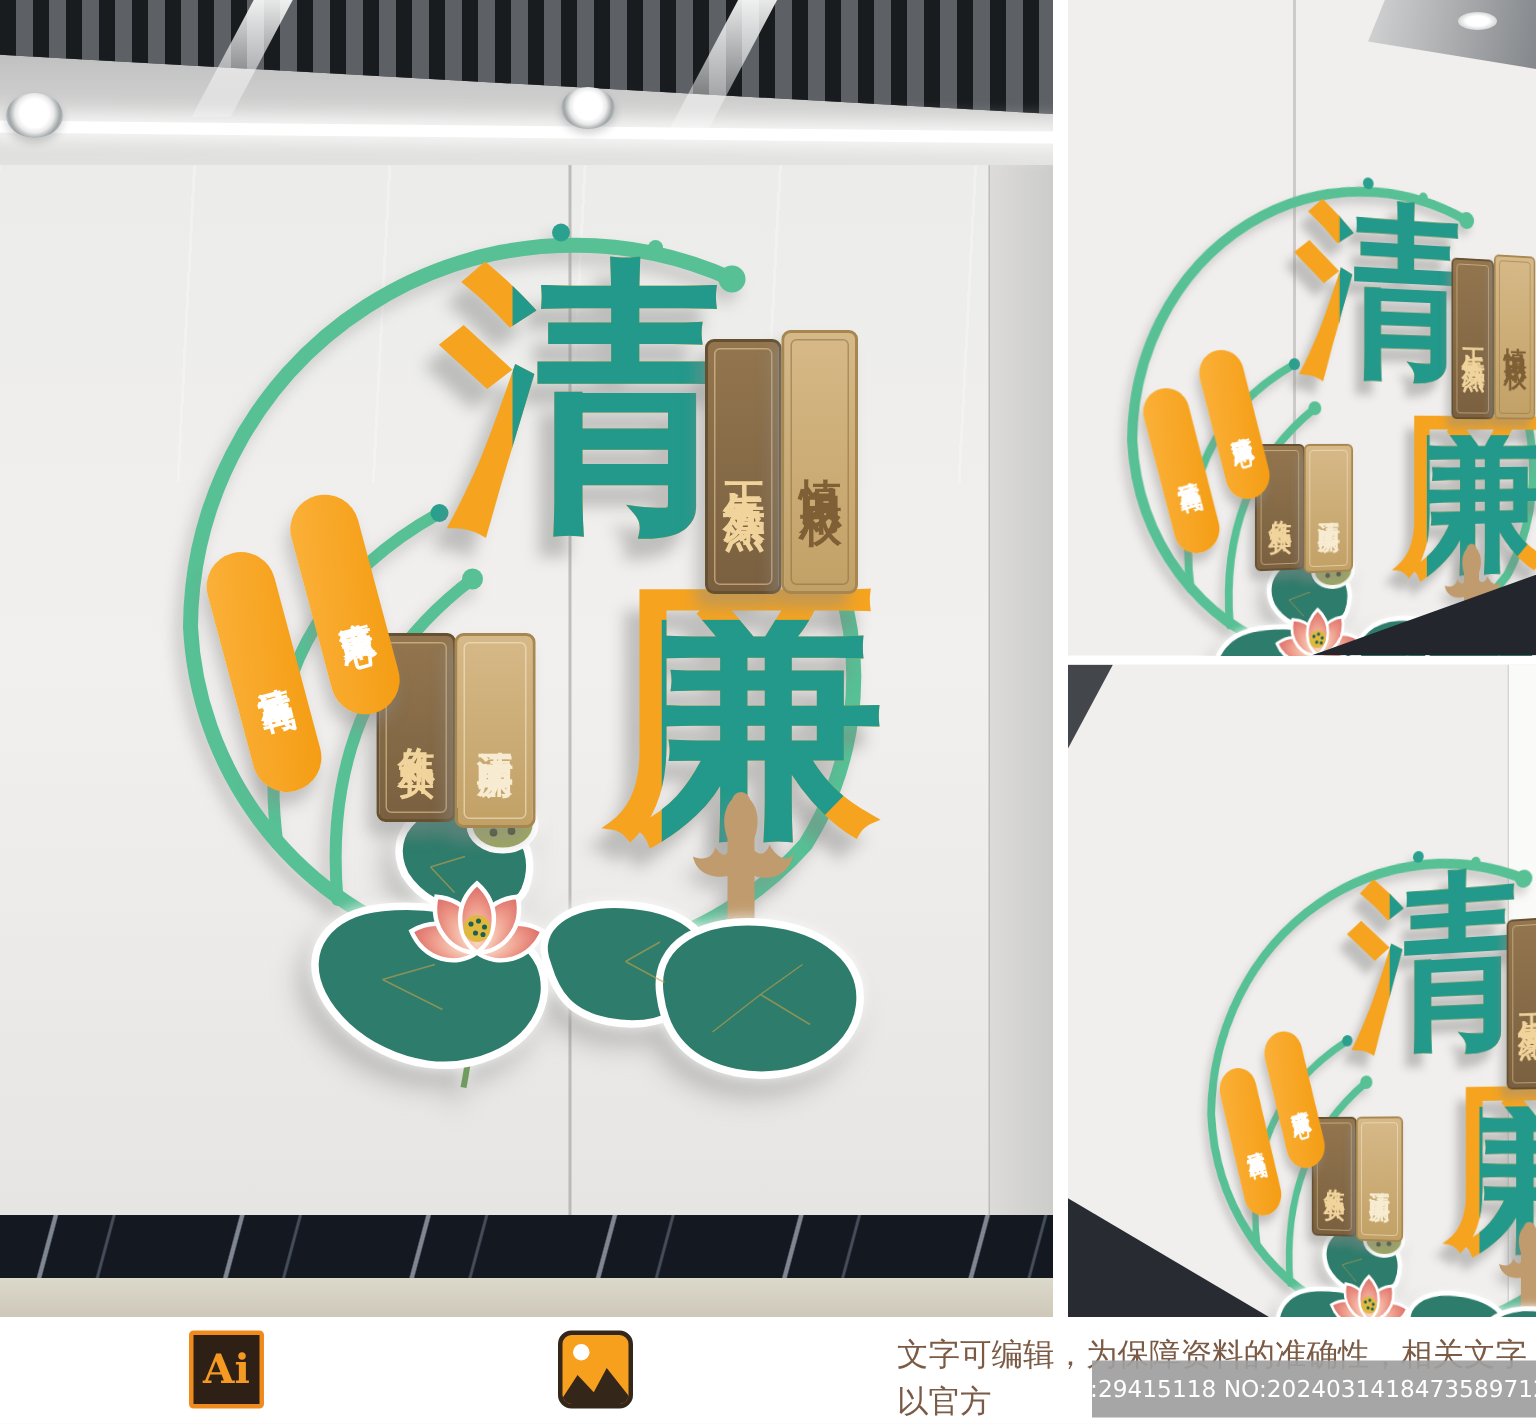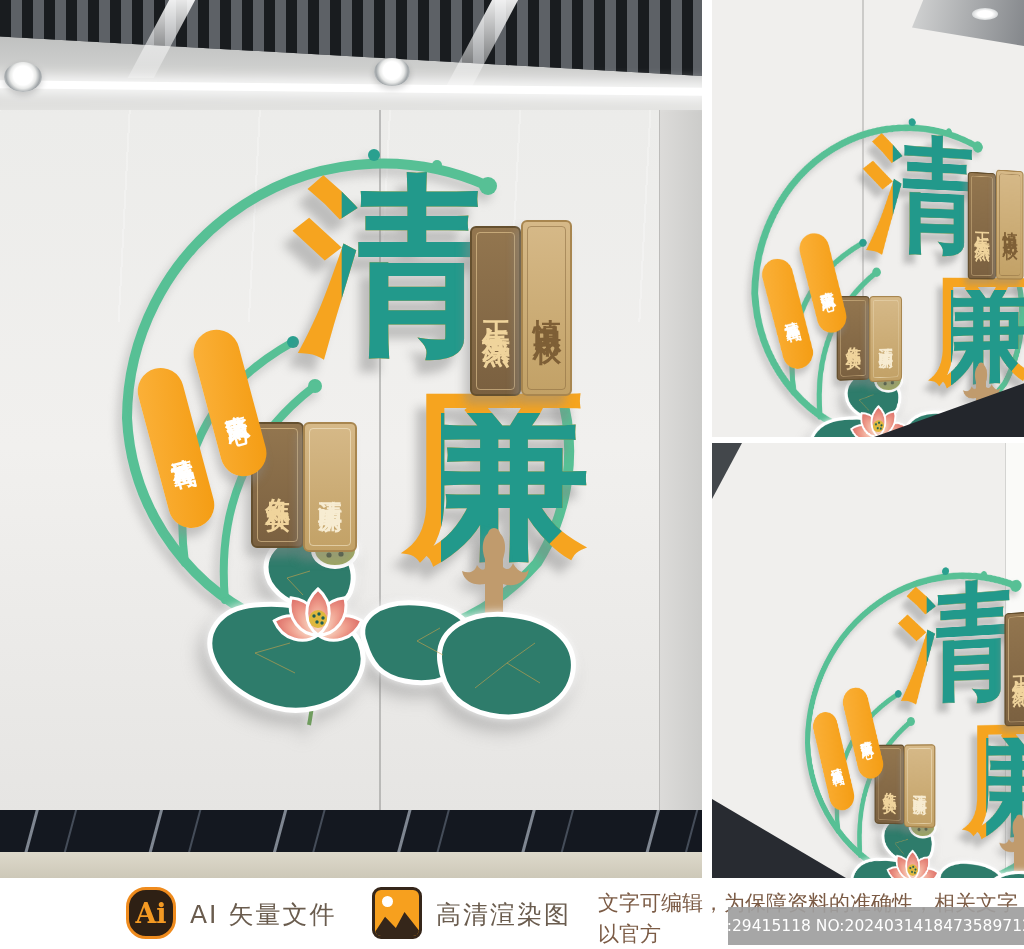--- a/index.html
+++ b/index.html
@@ -95,21 +95,21 @@
         background:linear-gradient(160deg,#f4f4f2 50%,#e0e0de) repeating-linear-gradient(118deg,rgba(255,255,255,.95) 0 3px,rgba(236,236,234,0) 3px 30px);
         clip-path:polygon(0 0,100% 0,0 100%);}
   .br-floor{position:absolute;left:0;bottom:0;width:134px;height:86px;background:#282b31;
         clip-path:polygon(0 8%,100% 100%,0 100%);}
   .br-band{position:absolute;right:0;top:0;bottom:0;width:18px;background:#fafaf8;
         border-left:1px solid #d4d4d2;}
   .seam-side{left:150px;top:0;bottom:0;position:absolute;width:1.5px;background:rgba(150,150,148,.4);}
 
   
   .footer{position:absolute;left:0;top:878px;width:1024px;height:71px;background:#fff;}
-  .icon-ai{position:absolute;left:126px;top:9px;width:50px;height:52px;border-radius:20px;
+  .icon-ai{position:absolute;left:126px;top:9px;width:50px;height:52px;border-radius:3px;
         background:#2e2014;border:3px solid #ef8b1d;box-sizing:border-box;display:flex;
         align-items:center;justify-content:center;color:#f49a23;font-weight:700;font-size:27px;
         font-family:"DejaVu Serif",serif;}
   .icon-img{position:absolute;left:372px;top:9px;width:50px;height:52px;border-radius:9px;
         background:#f7a01e;border:3px solid #35261a;box-sizing:border-box;overflow:hidden;}
   .icon-img .sun{position:absolute;left:7px;top:6px;width:11px;height:11px;border-radius:50%;background:#fff;}
   .icon-img .mnt{position:absolute;left:-4px;bottom:-2px;width:54px;height:26px;background:#35261a;
         clip-path:polygon(0 100%,26% 18%,46% 62%,62% 0,100% 100%);}
   .footer-label{position:absolute;top:20px;font-size:25px;color:#6a5c4e;letter-spacing:2px;}
   .label-ai{left:190px;} .label-render{left:436px;}
@@ -446,26 +446,24 @@
     </div>
   </div>
 </div>
     <div class="br-floor"></div>
   </div>
 
   <div class="footer">
     <div class="icon-ai">
       <span>Ai</span>
     </div>
-    <div class="footer-label label-ai">AI 矢量文件</div>
     <div class="icon-img">
       <span class="sun"></span>
       <span class="mnt"></span>
     </div>
-    <div class="footer-label label-render">高清渲染图</div>
     <div class="notice">
       <div>文字可编辑，为保障资料的准确性，相关文字以官方</div>
 
     </div>
     <div class="id-badge">ID:29415118 NO:20240314184735897128</div>
   </div>
 
 </div>
 
 </body></html>

